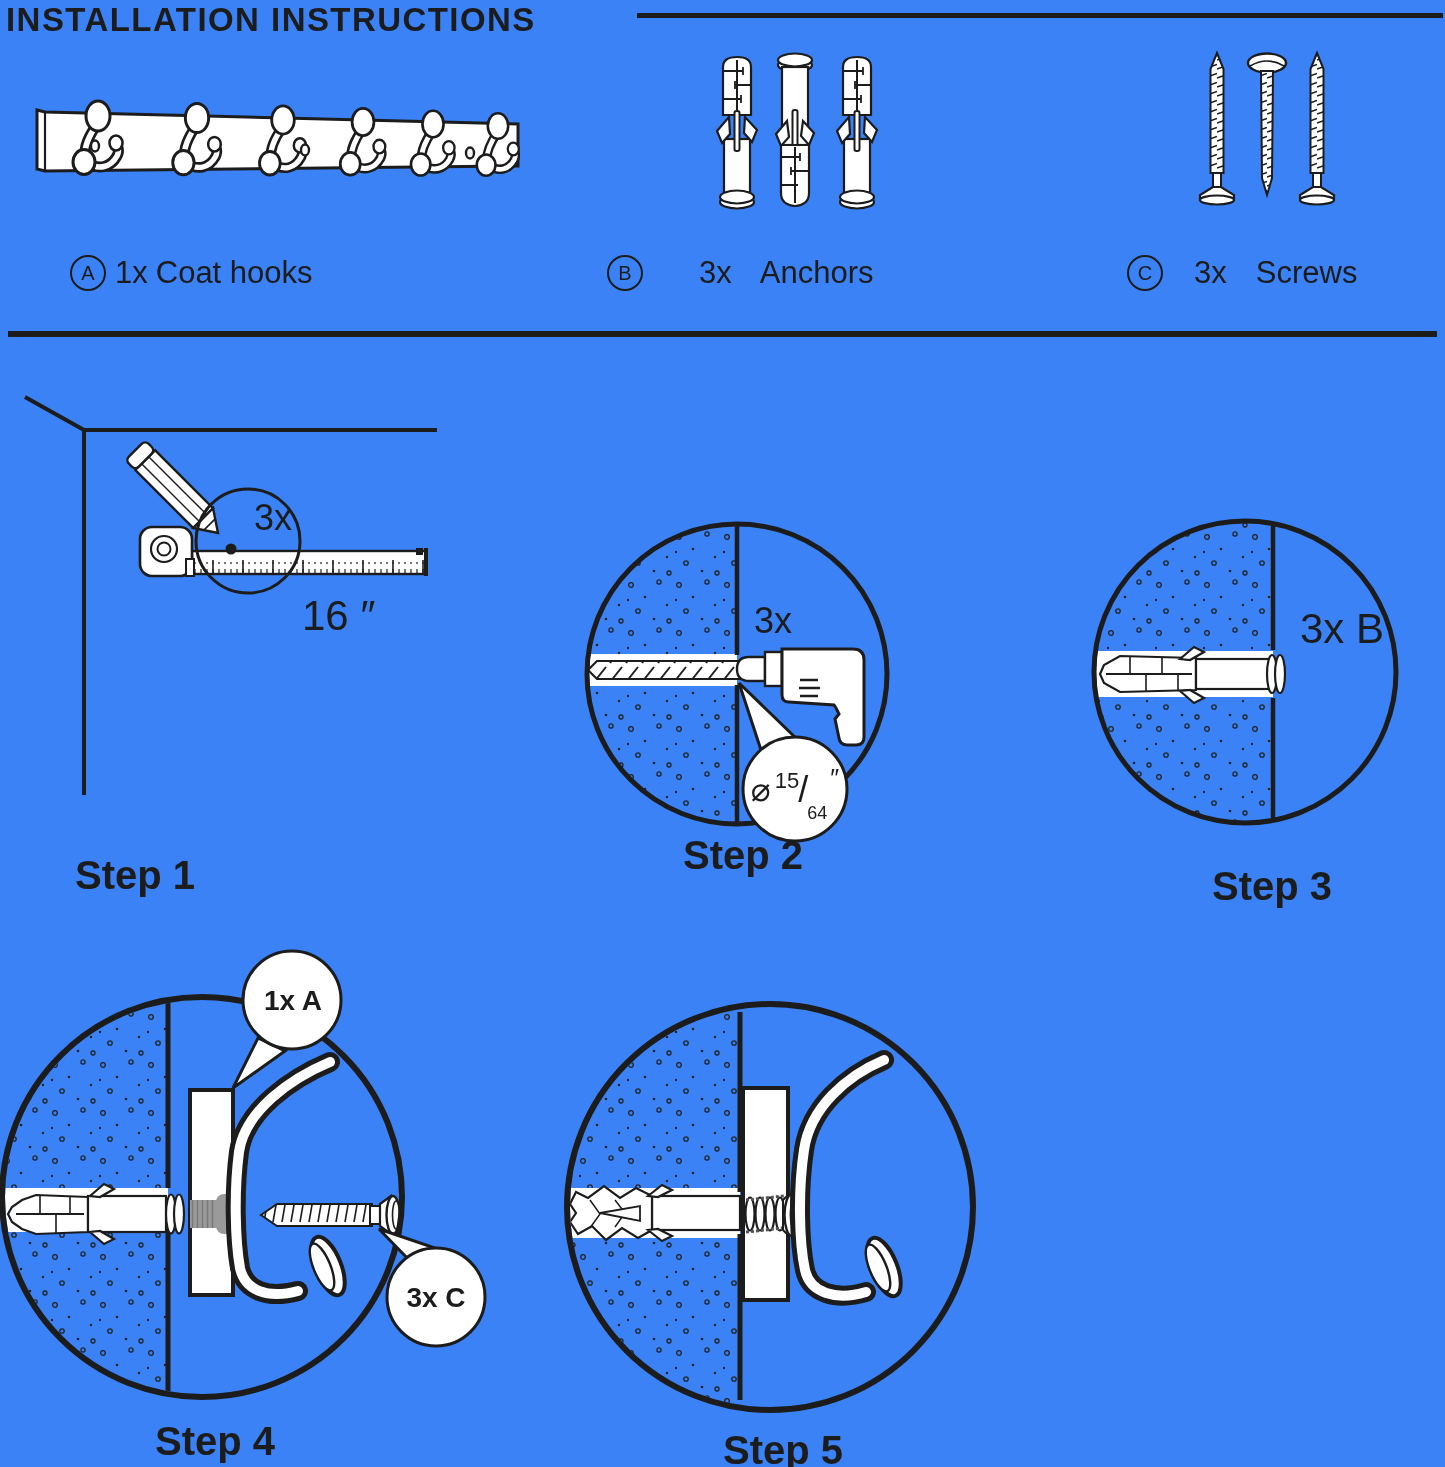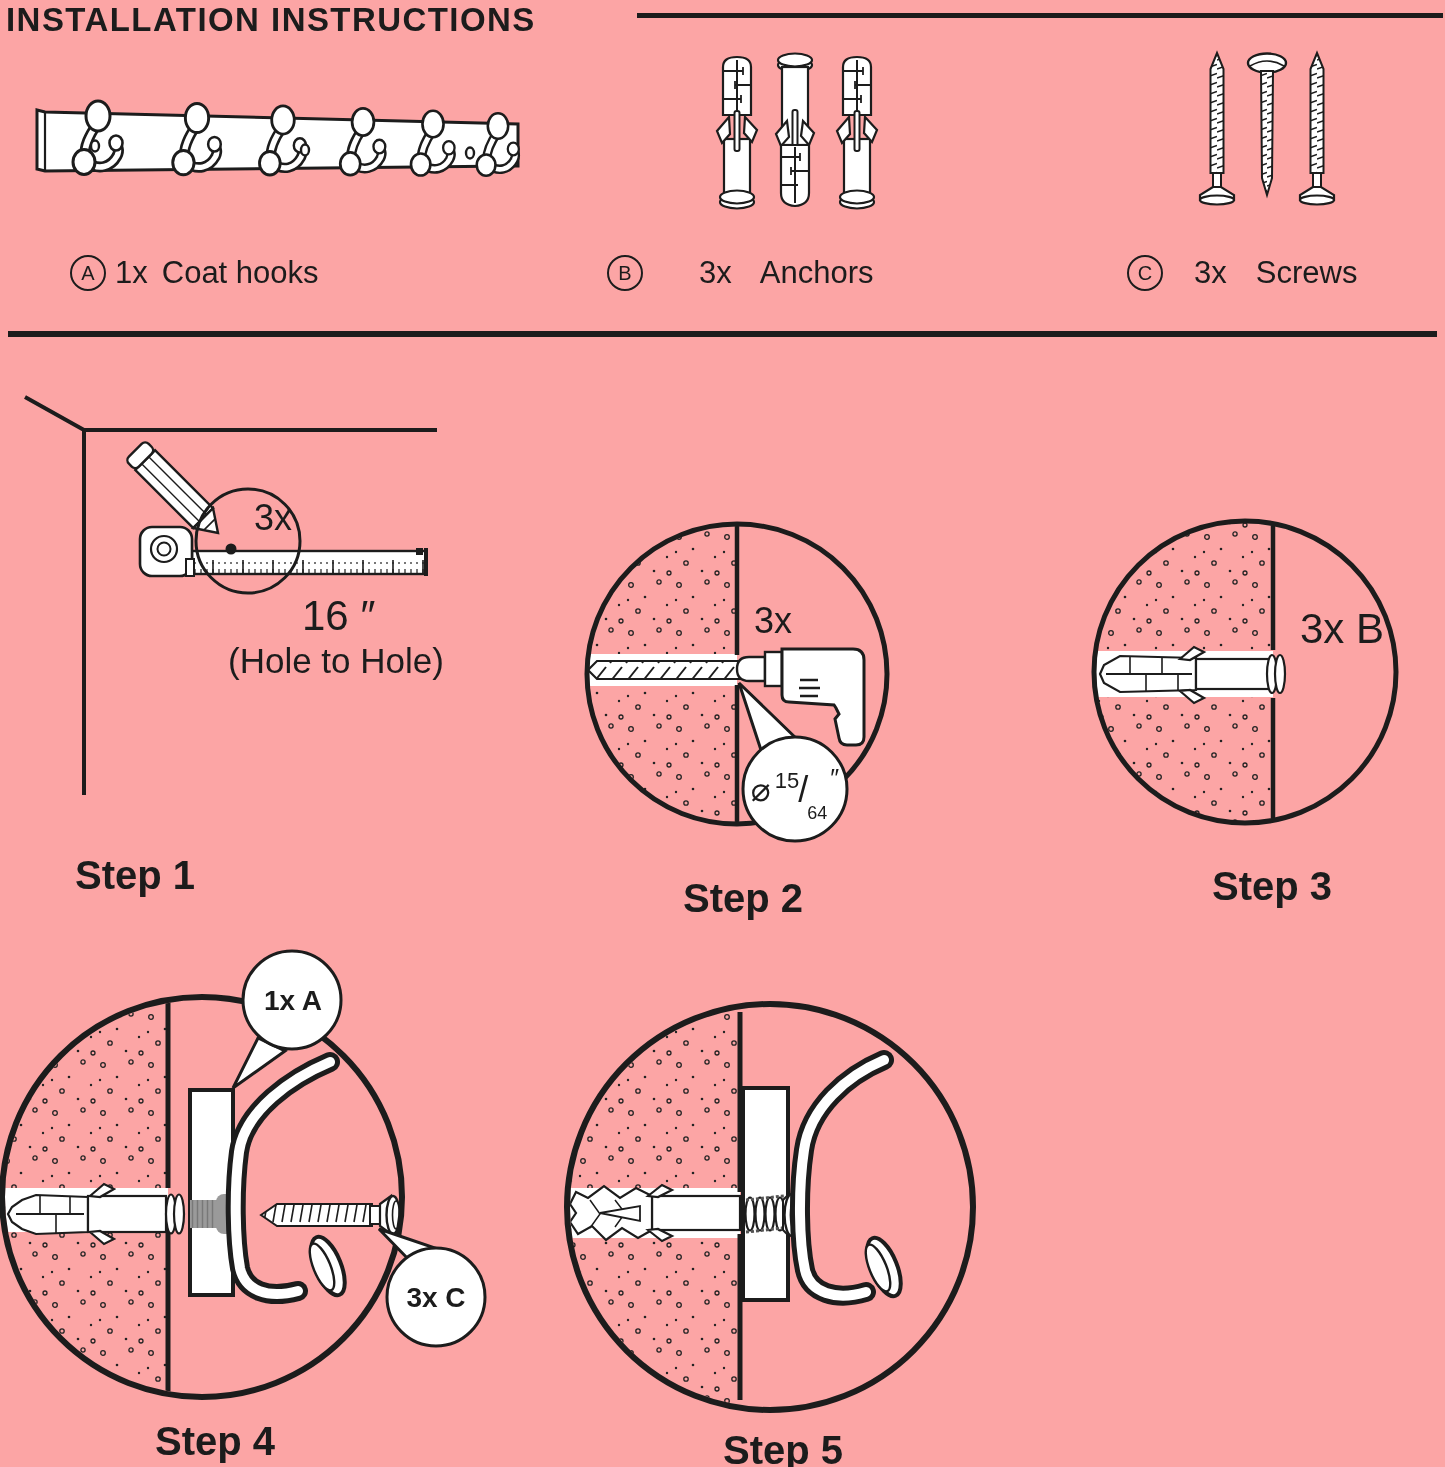--- a/index.html
+++ b/index.html
@@ -1,35 +1,35 @@
 <!DOCTYPE html>
 <html><head>
 <meta charset="utf-8">
 <style>
   * { margin:0; padding:0; box-sizing:border-box; }
   html,body { background:#ffffff; }
   .page {
-    position:relative; width:1445px; height:1467px; background:#fca5a5;
+    position:relative; width:1445px; height:1467px; background:#3b82f6;
     font-family:"Liberation Sans", sans-serif; color:#1c1c1c; overflow:hidden;
   }
   .abs { position:absolute; }
   svg.art { position:absolute; left:0; top:0; }
   .title {
     left:6px; top:0px; font-size:34px; font-weight:700; letter-spacing:1.5px;
     transform:scaleX(0.97); transform-origin:left top; white-space:nowrap;
   }
   .title-rule { left:637px; top:13px; width:806px; height:5px; background:#1c1c1c; }
   .divider { left:8px; top:331px; width:1429px; height:6px; background:#1c1c1c; }
   .part-label { display:flex; align-items:center; font-size:31px; white-space:nowrap; }
   .badge {
     width:36px; height:36px; border:2.5px solid #1c1c1c; border-radius:50%;
     display:flex; align-items:center; justify-content:center;
     font-size:20px; flex:0 0 auto;
   }
-  .qty-a { margin-left:9px; } .name-a { margin-left:14px;text-align:center; }
+  .qty-a { margin-left:9px; } .name-a { margin-left:8px;text-align:center; }
   .qty-b { margin-left:56px; } .name-b { margin-left:28px; }
   .qty-c { margin-left:31px; } .name-c { margin-left:29px; }
   .step-label { font-size:40px; font-weight:700; white-space:nowrap; }
   .annot { font-size:36px; white-space:nowrap; }
   .annot-big { font-size:42px; }
   .bubble-text { font-size:28px; font-weight:700; white-space:nowrap; }
   .center-origin { transform:translate(-50%,-50%); }
   .dia { display:flex; align-items:center; white-space:nowrap; }
   .d-sym { font-size:33px; }
   .d-num { font-size:22px; position:relative; top:-9px; margin-left:4px; }
@@ -316,35 +316,34 @@
     <span class="name-b">Anchors</span>
   </div>
   <div class="abs part-label" style="left:1127px; top:255px;">
     <span class="badge">C</span>
     <span class="qty-c">3x</span>
     <span class="name-c">Screws</span>
   </div>
 
   <div class="abs annot" style="left:233px; top:497px; width:80px; text-align:center;">3x</div>
   <div class="abs annot-big annot" style="left:302px; top:592px;">16 ″</div>
-  <div class="abs" style="left:228px; top:641px; font-size:35px; white-space:nowrap;">(Hole to Hole)</div>
 
   <div class="abs annot" style="left:754px; top:600px;">3x</div>
   <div class="abs dia center-origin" style="left:795px; top:789px;">
     <span class="d-sym">⌀</span>
     <span class="d-num">15</span>
     <span class="d-slash">/</span>
     <span class="d-den">64</span>
     <span class="d-unit">″</span>
   </div>
 
   <div class="abs annot-big annot" style="left:1300px; top:605px;text-align:right;">3x B</div>
 
   <div class="abs bubble-text center-origin" style="left:293px; top:1001px;">1x A</div>
   <div class="abs bubble-text center-origin" style="left:436px; top:1298px;">3x C</div>
 
   <div class="abs step-label" style="left:75px; top:853px;">Step 1</div>
-  <div class="abs step-label" style="left:683px; top:876px;">Step 2</div>
+  <div class="abs step-label" style="left:683px; top:833px;">Step 2</div>
   <div class="abs step-label" style="left:1212px; top:864px;">Step 3</div>
   <div class="abs step-label" style="left:155px; top:1419px;">Step 4</div>
   <div class="abs step-label" style="left:723px; top:1428px;">Step 5</div>
 
 </div>
 
 </body></html>

